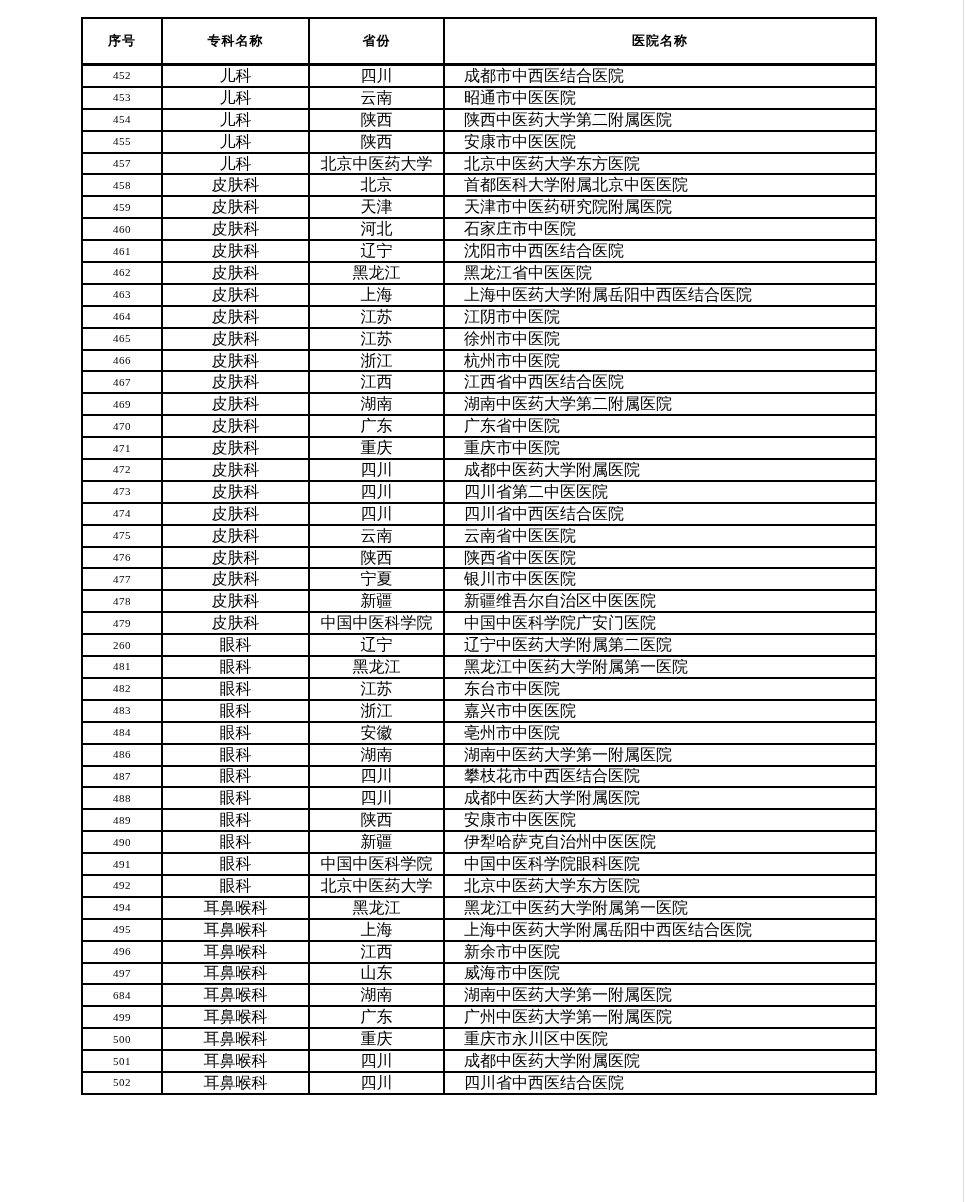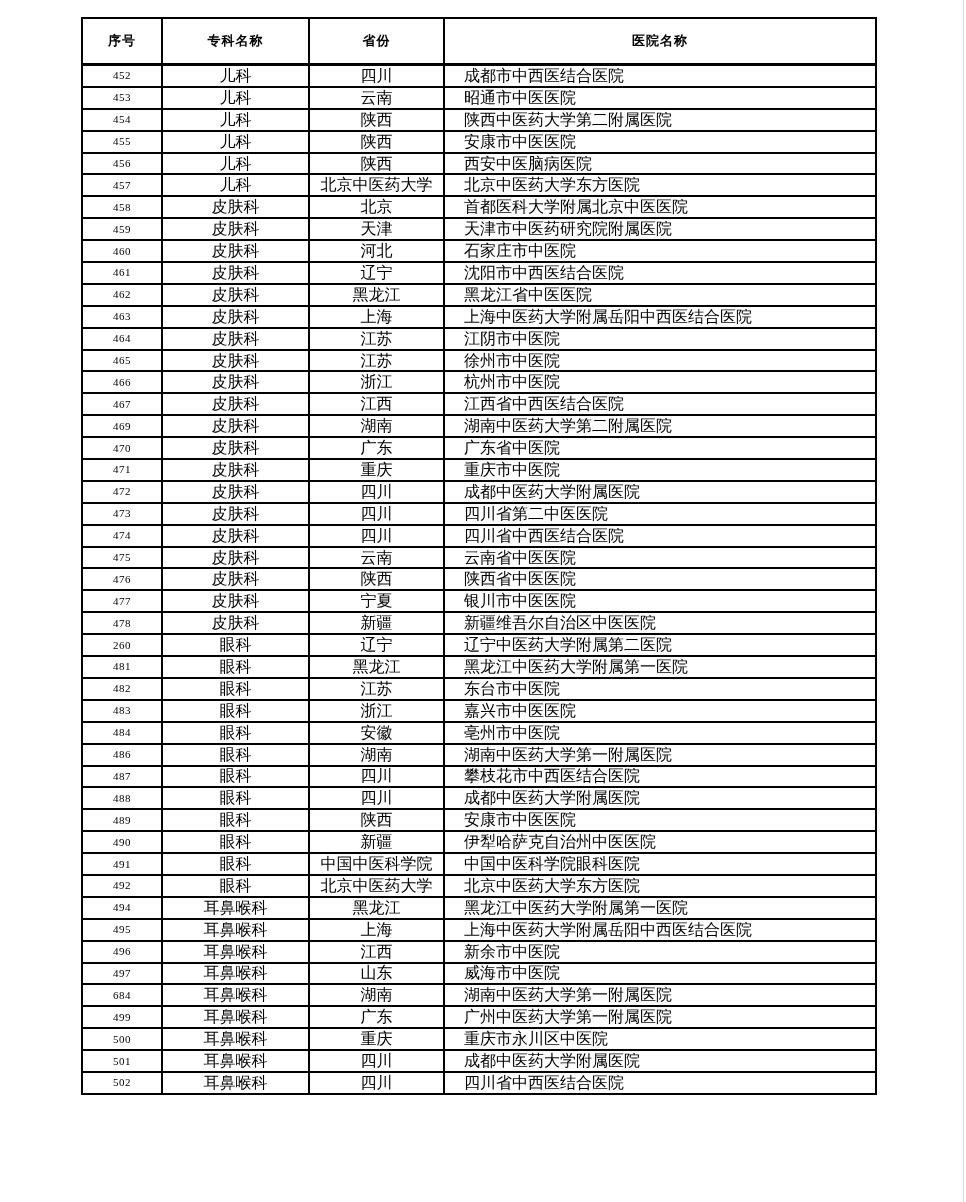--- a/index.html
+++ b/index.html
@@ -105,26 +105,20 @@
         <td class="cell-province">陕西</td>
         <td class="cell-hospital">陕西中医药大学第二附属医院</td>
       </tr>
       <tr>
         <td class="cell-no">455</td>
         <td class="cell-specialty">儿科</td>
         <td class="cell-province">陕西</td>
         <td class="cell-hospital">安康市中医医院</td>
       </tr>
       <tr>
-        <td class="cell-no">456</td>
-        <td class="cell-specialty">儿科</td>
-        <td class="cell-province">陕西</td>
-        <td class="cell-hospital">西安中医脑病医院</td>
-      </tr>
-      <tr>
         <td class="cell-no">457</td>
         <td class="cell-specialty">儿科</td>
         <td class="cell-province">北京中医药大学</td>
         <td class="cell-hospital">北京中医药大学东方医院</td>
       </tr>
       <tr>
         <td class="cell-no">458</td>
         <td class="cell-specialty">皮肤科</td>
         <td class="cell-province">北京</td>
         <td class="cell-hospital">首都医科大学附属北京中医医院</td>
@@ -235,20 +229,26 @@
         <td class="cell-no">477</td>
         <td class="cell-specialty">皮肤科</td>
         <td class="cell-province">宁夏</td>
         <td class="cell-hospital">银川市中医医院</td>
       </tr>
       <tr>
         <td class="cell-no">478</td>
         <td class="cell-specialty">皮肤科</td>
         <td class="cell-province">新疆</td>
         <td class="cell-hospital">新疆维吾尔自治区中医医院</td>
+      </tr>
+      <tr>
+        <td class="cell-no">479</td>
+        <td class="cell-specialty">皮肤科</td>
+        <td class="cell-province">中国中医科学院</td>
+        <td class="cell-hospital">中国中医科学院广安门医院</td>
       </tr>
       <tr>
         <td class="cell-no">260</td>
         <td class="cell-specialty">眼科</td>
         <td class="cell-province">辽宁</td>
         <td class="cell-hospital">辽宁中医药大学附属第二医院</td>
       </tr>
       <tr>
         <td class="cell-no">481</td>
         <td class="cell-specialty">眼科</td>

